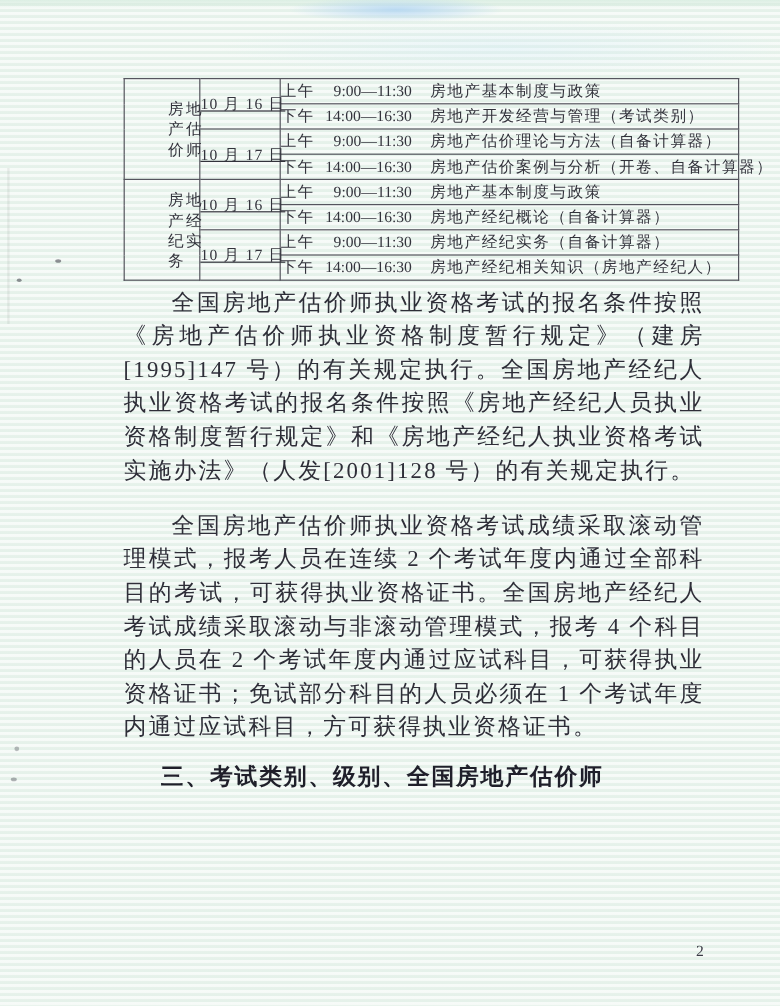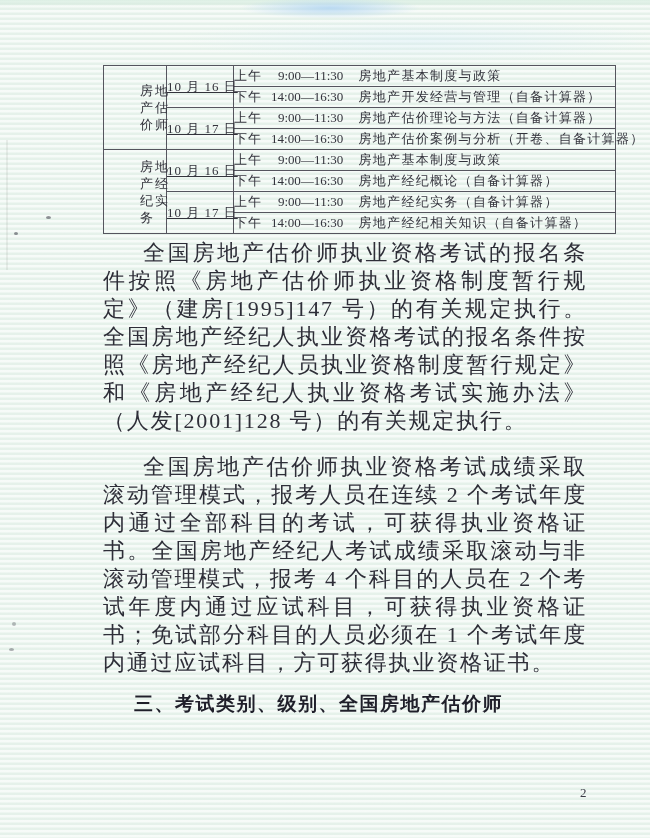--- a/index.html
+++ b/index.html
@@ -80,21 +80,21 @@
     padding-left: 31px;
     font-family: "Liberation Sans", "DejaVu Sans", sans-serif;
     font-weight: bold;
     font-size: 19px;
     line-height: 24px;
     letter-spacing: 1.5px;
     color: #1f1f2a;
   }
   .text-block p {
     margin: 8px 0 0 0;
-    font-size: 22px;
+    font-size: 19px;
     line-height: 28px;
     letter-spacing: 1.8px;
     text-align: justify;
     text-indent: 40px;
     color: #2e2e38;
   }
   .text-block p.p-gap { margin-top: 18px; }
   
   .page-number {
     position: absolute;
@@ -136,21 +136,21 @@
         <td class="sess">
           <span class="period">上午</span>
           <span class="time">9:00—11:30</span>
           <span class="subject">房地产基本制度与政策</span>
         </td>
       </tr>
       <tr>
         <td class="sess">
           <span class="period">下午</span>
           <span class="time">14:00—16:30</span>
-          <span class="subject">房地产开发经营与管理（自备计算器）</span>
+          <span class="subject">房地产开发经营与管理（考试类别）</span>
         </td>
       </tr>
       <tr>
         <td class="date" rowspan="2">10 月 17 日</td>
         <td class="sess">
           <span class="period">上午</span>
           <span class="time">9:00—11:30</span>
           <span class="subject">房地产估价理论与方法（自备计算器）</span>
         </td>
       </tr>
@@ -184,21 +184,21 @@
         <td class="sess">
           <span class="period">上午</span>
           <span class="time">9:00—11:30</span>
           <span class="subject">房地产经纪实务（自备计算器）</span>
         </td>
       </tr>
       <tr>
         <td class="sess">
           <span class="period">下午</span>
           <span class="time">14:00—16:30</span>
-          <span class="subject">房地产经纪相关知识（自备计算器）</span>
+          <span class="subject">房地产经纪相关知识（房地产经纪人）</span>
         </td>
       </tr>
     </tbody>
   </table>
 
   <div class="text-block">
     <p>全国房地产估价师执业资格考试的报名条件按照《房地产估价师执业资格制度暂行规定》（建房[1995]147 号）的有关规定执行。全国房地产经纪人执业资格考试的报名条件按照《房地产经纪人员执业资格制度暂行规定》和《房地产经纪人执业资格考试实施办法》（人发[2001]128 号）的有关规定执行。</p>
     <p class="p-gap">全国房地产估价师执业资格考试成绩采取滚动管理模式，报考人员在连续 2 个考试年度内通过全部科目的考试，可获得执业资格证书。全国房地产经纪人考试成绩采取滚动与非滚动管理模式，报考 4 个科目的人员在 2 个考试年度内通过应试科目，可获得执业资格证书；免试部分科目的人员必须在 1 个考试年度内通过应试科目，方可获得执业资格证书。</p>
     <h2>三、考试类别、级别、全国房地产估价师</h2>
   </div>

